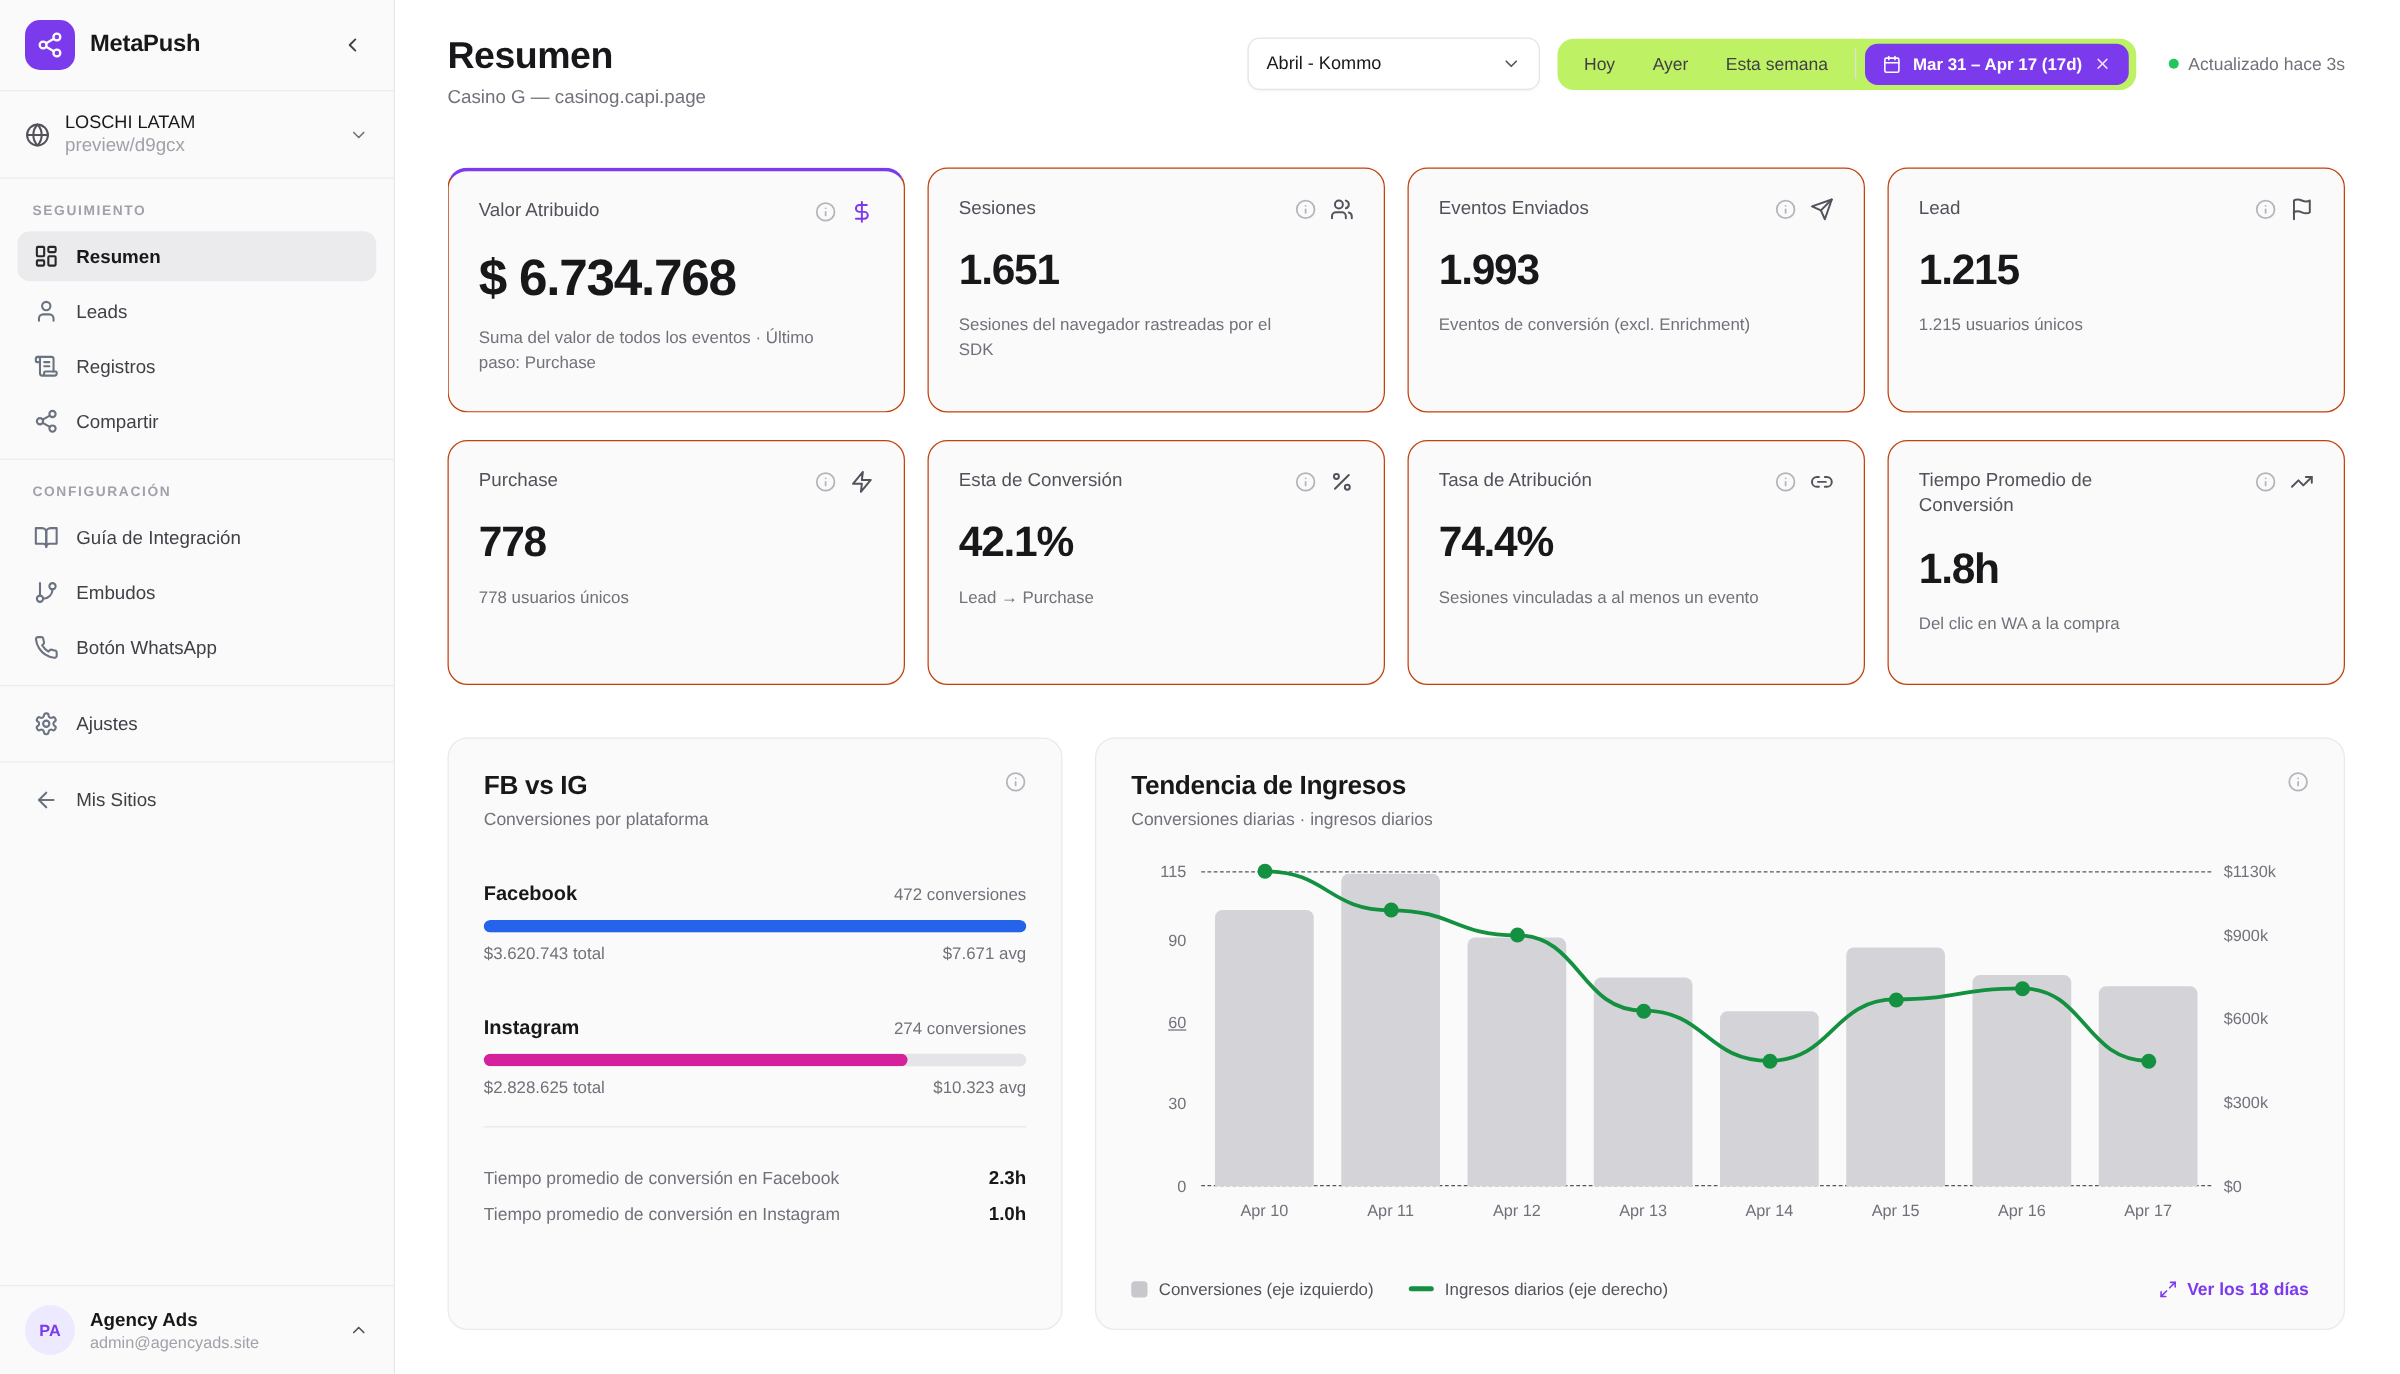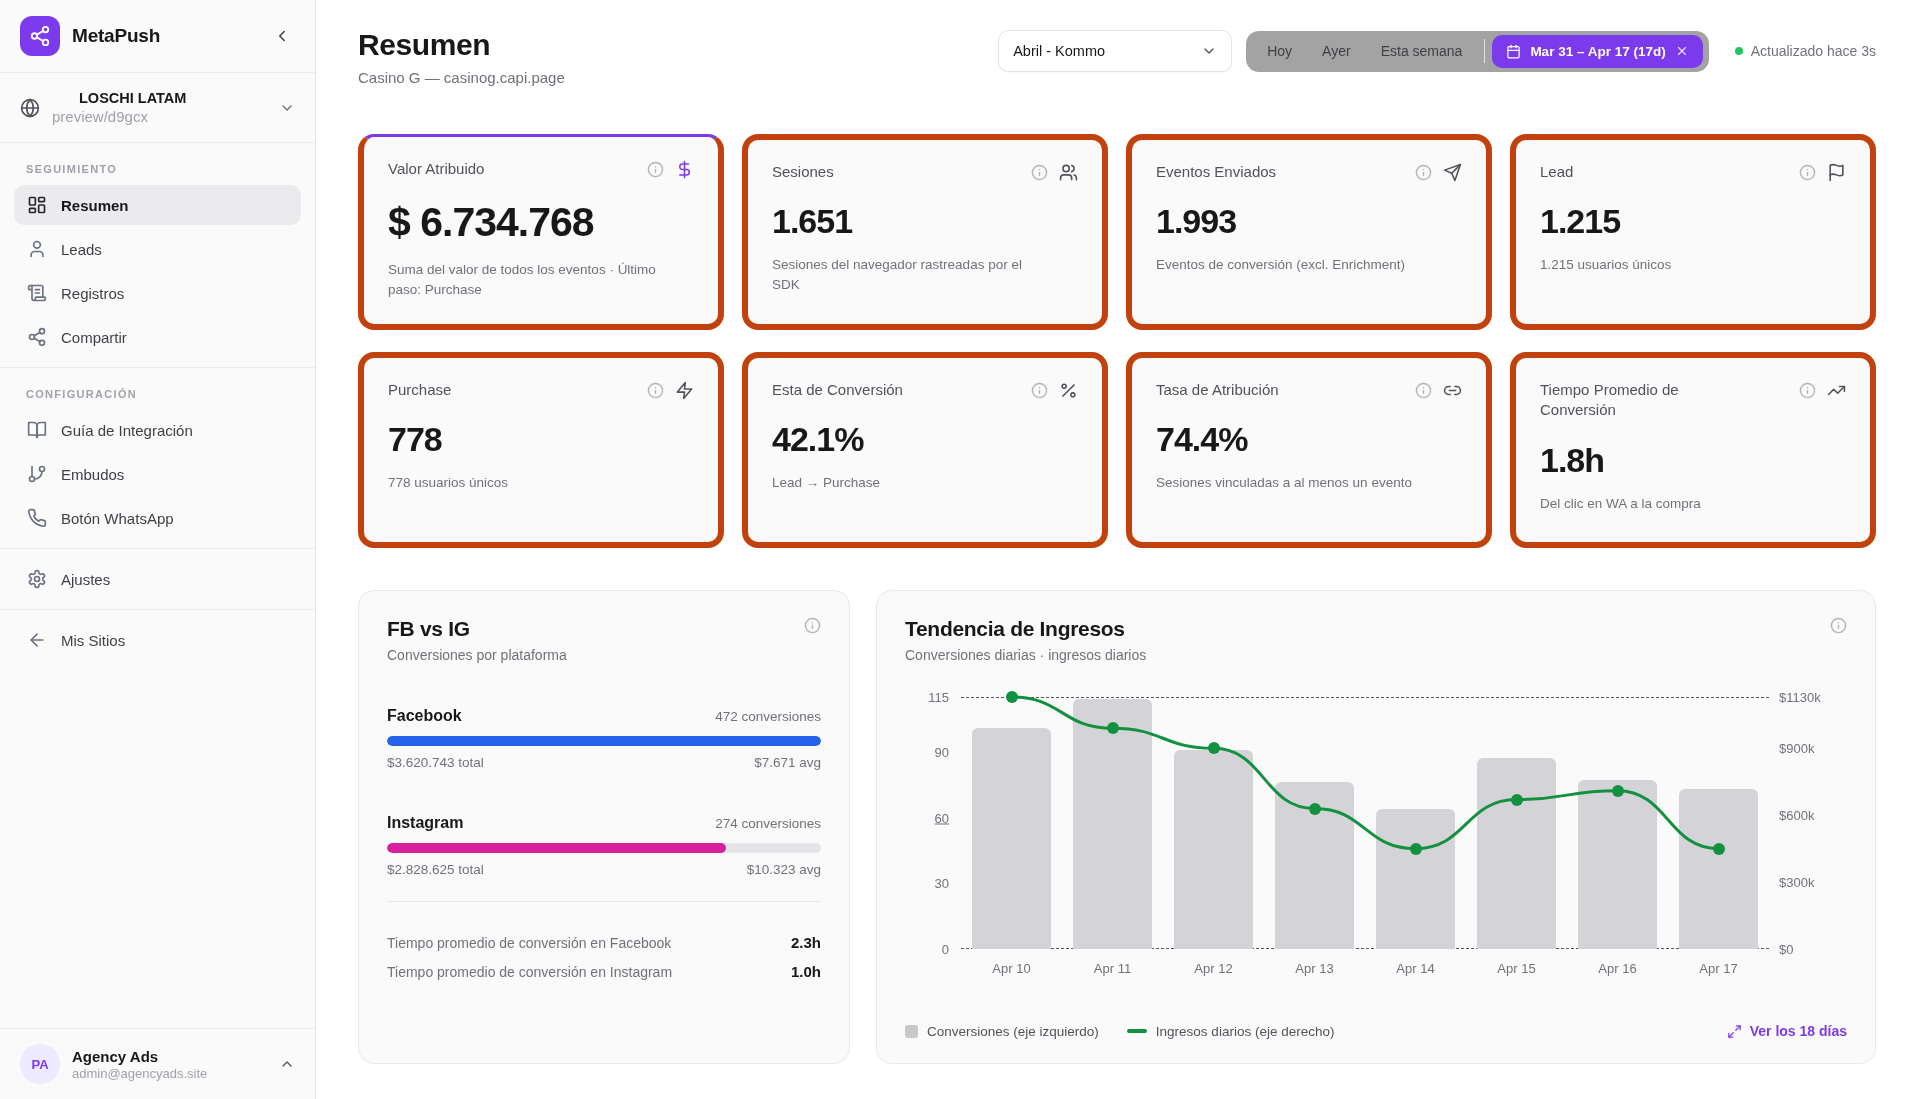--- a/index.html
+++ b/index.html
@@ -28,21 +28,21 @@
     border-right:1px solid var(--line);display:flex;flex-direction:column;}
   .logo-row{display:flex;align-items:center;gap:12px;padding:16px 20px;}
   .logo-mark{width:40px;height:40px;border-radius:12px;background:var(--accent);
     display:flex;align-items:center;justify-content:center;color:#fff;}
   .brand-name{font-size:19px;font-weight:700;letter-spacing:-0.2px;flex:1;}
   .collapse-btn{color:#3f3f46;cursor:pointer;padding:4px;}
   .sb-divider{height:1px;background:#ececf0;}
   .site-block{display:flex;align-items:center;gap:12px;padding:17px 20px;cursor:pointer;}
   .site-block .globe{color:#52525b;}
   .site-meta{flex:1;min-width:0;}
-  .site-name{font-size:14.5px;font-weight:700;margin-left:27px;}
+  .site-name{font-size:14.5px;font-weight:400;}
   .site-slug{font-size:15px;color:var(--ink-faint);margin-top:2px;}
   .section-label{font-size:11px;font-weight:700;letter-spacing:1.3px;color:#a1a1aa;
     padding:20px 26px 8px;}
   .nav-item{display:flex;align-items:center;gap:14px;margin:2px 14px;padding:10px 13px;
     border-radius:10px;font-size:15px;color:#3f3f46;cursor:pointer;}
   .nav-item .nav-icon{color:#6b7280;display:flex;}
   .nav-item.active{background:#ebebee;font-weight:700;color:var(--ink);}
   .nav-item.active .nav-icon{color:#27272a;}
   .sb-gap{height:8px;}
   .sidebar-spacer{flex:1;}
@@ -57,32 +57,32 @@
   
   .main{flex:1;padding:28px 44px 14px 42px;display:flex;flex-direction:column;overflow:hidden;}
   .page-header{display:flex;justify-content:space-between;align-items:flex-start;margin-bottom:48px;}
   .page-title{font-size:30px;font-weight:800;letter-spacing:-0.4px;}
   .page-subtitle{font-size:15px;color:var(--ink-muted);margin-top:7px;}
   .header-controls{display:flex;align-items:center;gap:14px;margin-top:2px;}
   .project-select{display:flex;align-items:center;justify-content:space-between;gap:10px;
     width:234px;height:42px;padding:0 14px;border:1px solid #e4e4e7;border-radius:10px;
     background:#fff;font-size:14.5px;font-weight:500;cursor:pointer;box-shadow:0 1px 2px rgba(0,0,0,.03);}
   .project-select .chev{color:#52525b;}
-  .range-group{display:flex;align-items:center;background:#a3a3a3;border-radius:13px;padding:4px 6px;}
+  .range-group{display:flex;align-items:center;background:#bef264;border-radius:13px;padding:4px 6px;}
   .range-btn{padding:8px 15px;font-size:14px;color:#3f3f46;font-weight:500;border-radius:9px;cursor:pointer;background:transparent;border:none;font-family:inherit;}
   .range-sep{width:1px;height:24px;background:#e0e0e4;margin:0 7px;}
   .date-pill{display:flex;align-items:center;gap:9px;background:var(--accent);color:#fff;
     border-radius:10px;padding:9px 14px;font-size:13.5px;font-weight:700;cursor:pointer;}
   .date-pill .pill-x{opacity:.85;cursor:pointer;display:flex;}
   .status{display:flex;align-items:center;gap:8px;margin-left:12px;font-size:14px;color:var(--ink-muted);}
   .status-dot{width:8px;height:8px;border-radius:50%;background:var(--status-green);}
 
   
   .kpi-grid{display:grid;grid-template-columns:repeat(4,1fr);gap:22px 18px;}
-  .kpi-card{background:var(--card-bg);border:6px solid #c2410c;border-radius:16px;
+  .kpi-card{background:var(--card-bg);border:1px solid #c2410c;border-radius:16px;
     padding:22px 24px;min-height:196px;display:flex;flex-direction:column;}
   .kpi-card.featured{border-top:3px solid var(--accent);}
   .kpi-head{display:flex;justify-content:space-between;align-items:flex-start;gap:10px;}
   .kpi-title{font-size:15px;color:#52525b;line-height:1.35;max-width:190px;}
   .kpi-icons{display:flex;align-items:center;gap:11px;flex-shrink:0;margin-top:1px;}
   .icon-info{color:#b4b4bc;}
   .icon-type{color:#52525b;}
   .icon-type.purple{color:var(--accent);}
   .kpi-value{font-size:34px;font-weight:800;letter-spacing:-1px;margin-top:20px;}
   .kpi-card.featured .kpi-value{font-size:41px;}

